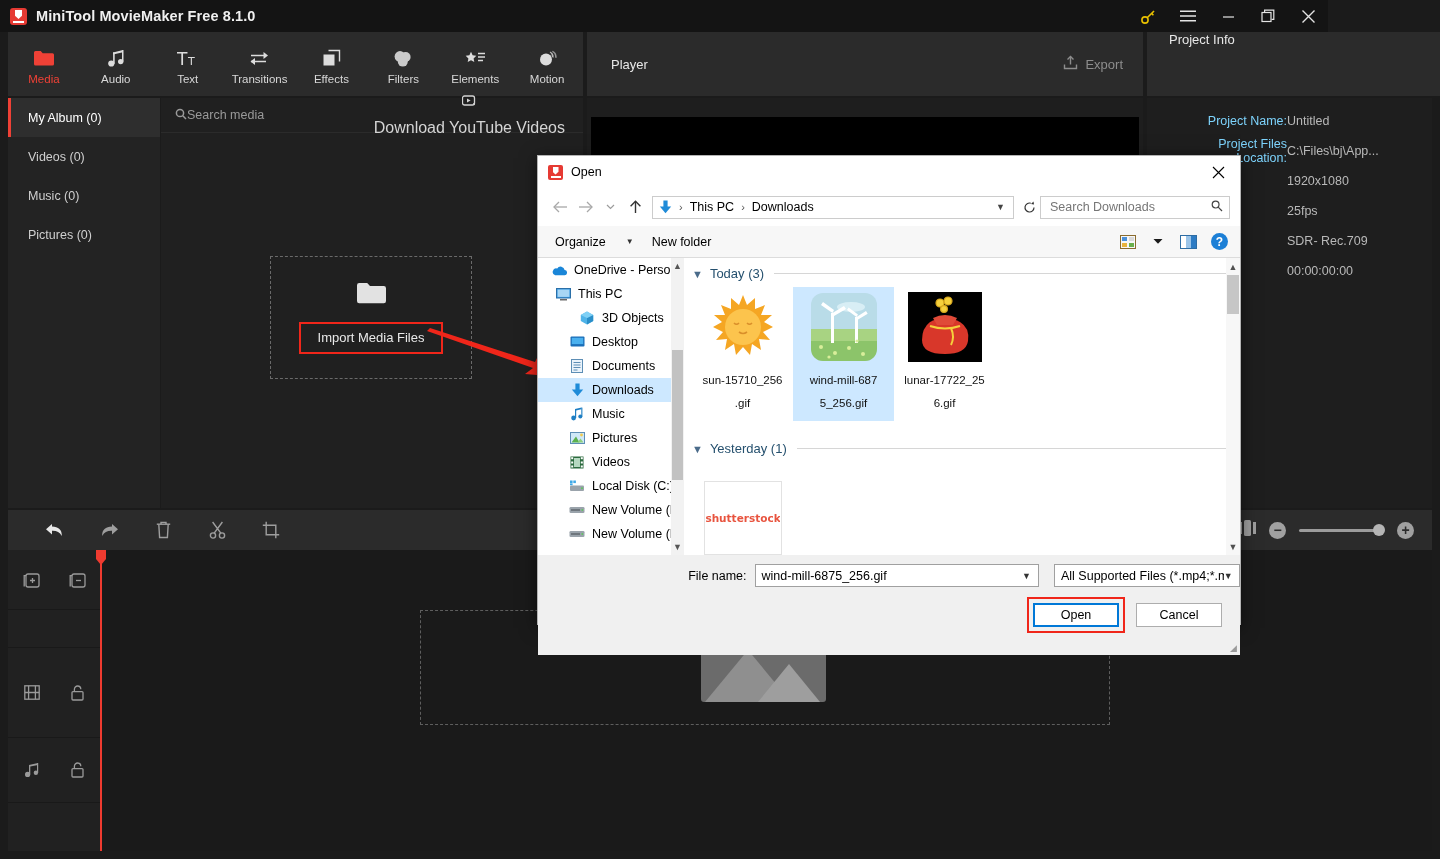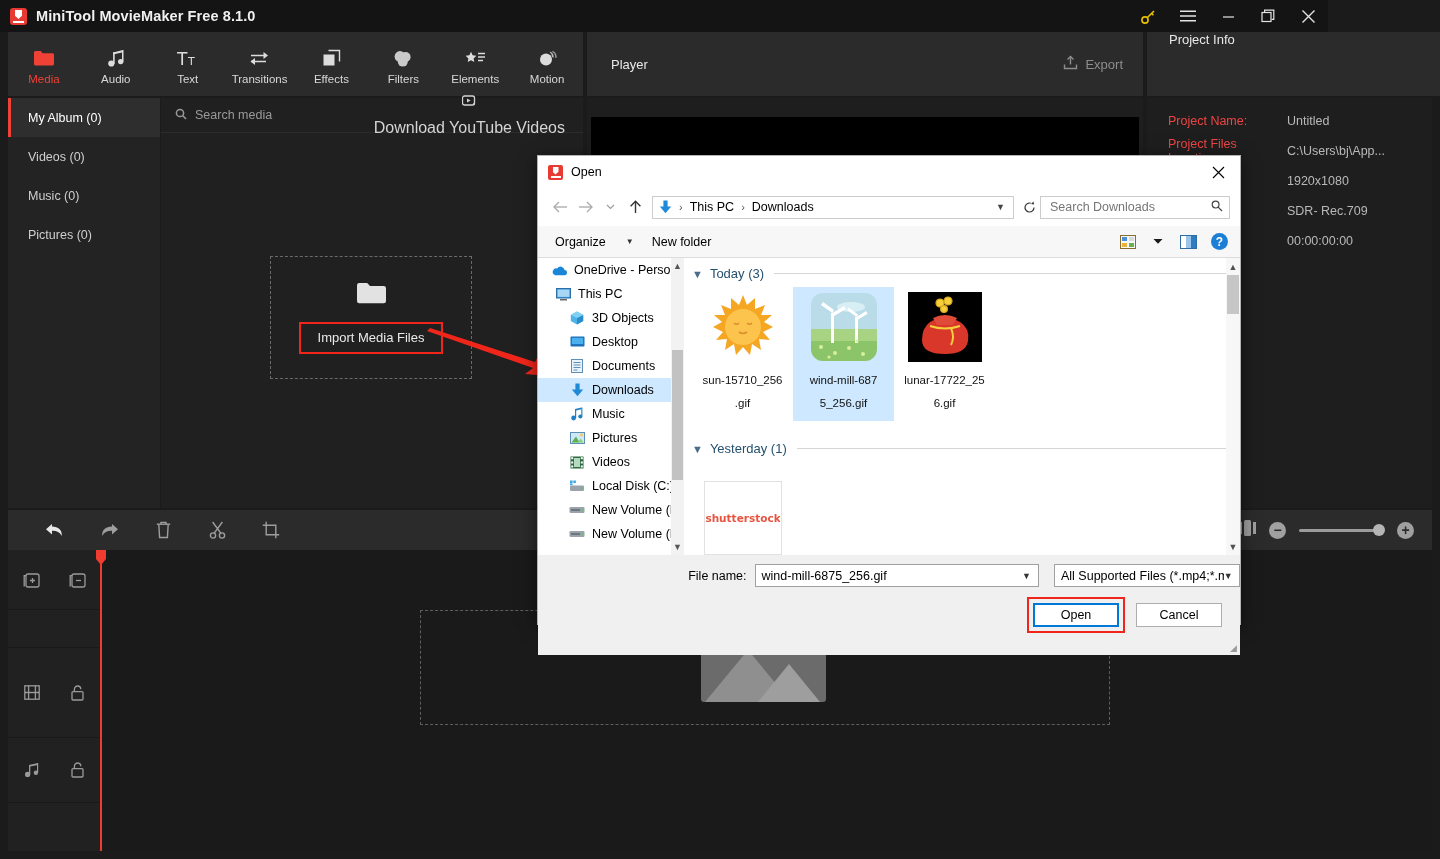--- a/index.html
+++ b/index.html
@@ -88,21 +88,21 @@
 
   
   .media-panel {
     position: absolute; left: 161px; top: 98px; width: 422px; height: 410px;
     background: #202020;
   }
   .media-topbar {
     height: 35px; display: flex; align-items: center; border-bottom: 1px solid #2b2b2b;
   }
   .search-media {
-    display: flex; align-items: center; gap: 8px; margin-left: 14px;
+    display: flex; align-items: center; gap: 0; margin-left: 14px;
     color: #9a9a9a; font-size: 12.5px;
   }
   .dl-yt {
     display: flex; align-items: center; gap: 8px; margin-left: auto; margin-right: 18px;
     color: #d4d4d4; font-size: 16px; flex-direction: column;
   }
   .import-zone {
     position: absolute; left: 109px; top: 158px; width: 202px; height: 123px;
     border: 1px dashed #6a6a6a; display: flex; flex-direction: column;
     align-items: center; justify-content: center; gap: 13px;
@@ -121,21 +121,21 @@
     position: absolute; left: 4px; top: 19px; width: 548px; height: 309px;
     background: #000;
   }
 
   
   .pi-panel {
     position: absolute; left: 1147px; top: 98px; width: 285px; height: 410px;
     background: #1e1e1e; padding-top: 8px;
   }
   .pi-row { display: flex; height: 30px; align-items: center; font-size: 12.5px; }
-  .pi-label { width: 140px; padding-left: 21px; color: #ef4444; }
+  .pi-label { width: 140px; padding-left: 21px; color: #7dd3fc; text-align: right; }
   .pi-value { color: #b9b9b9; }
 
   
   .edit-toolbar {
     position: absolute; left: 8px; top: 510px; width: 1424px; height: 40px;
     background: #2b2b2b; display: flex; align-items: center;
   }
   .et-icon {
     width: 54px; height: 40px; display: flex; align-items: center; justify-content: center;
     color: #9e9e9e;
@@ -549,25 +549,29 @@
     <div class="player-screen"></div>
   </div>
 
   <div class="pi-panel">
     <div class="pi-row">
       <div class="pi-label">Project Name:</div>
       <div class="pi-value">Untitled</div>
       </div>
     <div class="pi-row">
       <div class="pi-label">Project Files Location:</div>
-      <div class="pi-value">C:\Users\bj\App...</div>
+      <div class="pi-value">C:\Files\bj\App...</div>
       </div>
     <div class="pi-row">
       <div class="pi-label"></div>
       <div class="pi-value">1920x1080</div>
+      </div>
+    <div class="pi-row">
+      <div class="pi-label"></div>
+      <div class="pi-value">25fps</div>
       </div>
     <div class="pi-row">
       <div class="pi-label"></div>
       <div class="pi-value">SDR- Rec.709</div>
       </div>
     <div class="pi-row">
       <div class="pi-label"></div>
       <div class="pi-value">00:00:00:00</div>
       </div>
   </div>
@@ -838,21 +842,21 @@
         <div class="np-item" style="padding-left:16px">
           <span class="np-ic">
             <svg width="15" height="13" viewBox="0 0 15 13">
                 <rect x="0.5" y="0.5" width="14" height="9.5" fill="#3b9ae1" stroke="#2a6fa8"></rect>
               <rect x="1.6" y="1.6" width="11.8" height="7.3" fill="#a8d6f5"></rect>
                 <rect x="4" y="11" width="7" height="1.5" fill="#6a6a6a"></rect>
               </svg>
             </span>
           <span>This PC</span>
           </div>
-        <div class="np-item" style="padding-left:30px">
+        <div class="np-item" style="padding-left:40px">
           <span class="np-ic">
             <svg width="14" height="14" viewBox="0 0 14 14">
                 <path fill="#4fb3e8" d="M7 0.5 13.2 4v6L7 13.5 0.8 10V4z"></path>
               <path fill="#2a8fc9" d="M7 7 13.2 4v6L7 13.5z"></path>
                 <path fill="#7fd0f5" d="M7 0.5 13.2 4 7 7 0.8 4z"></path>
               </svg>
             </span>
           <span>3D Objects</span>
           </div>
         <div class="np-item" style="padding-left:30px">

